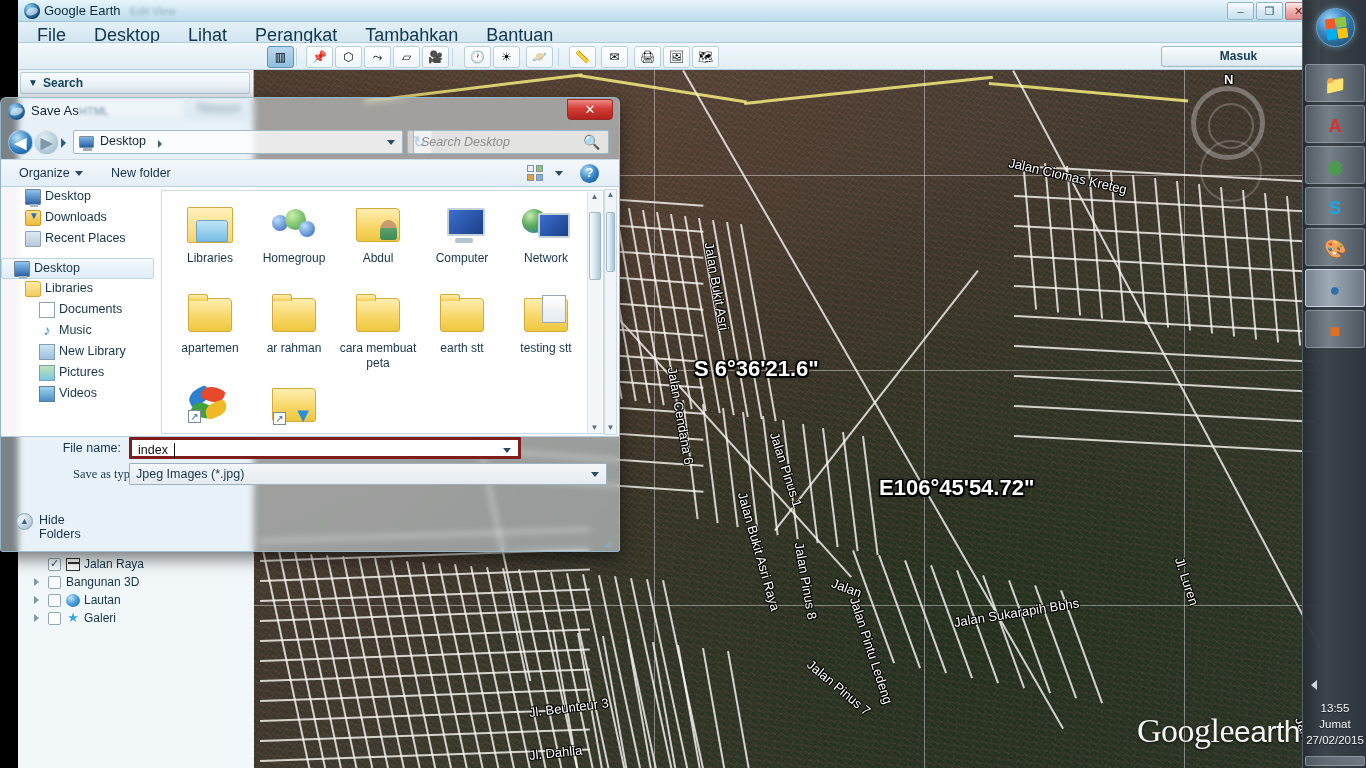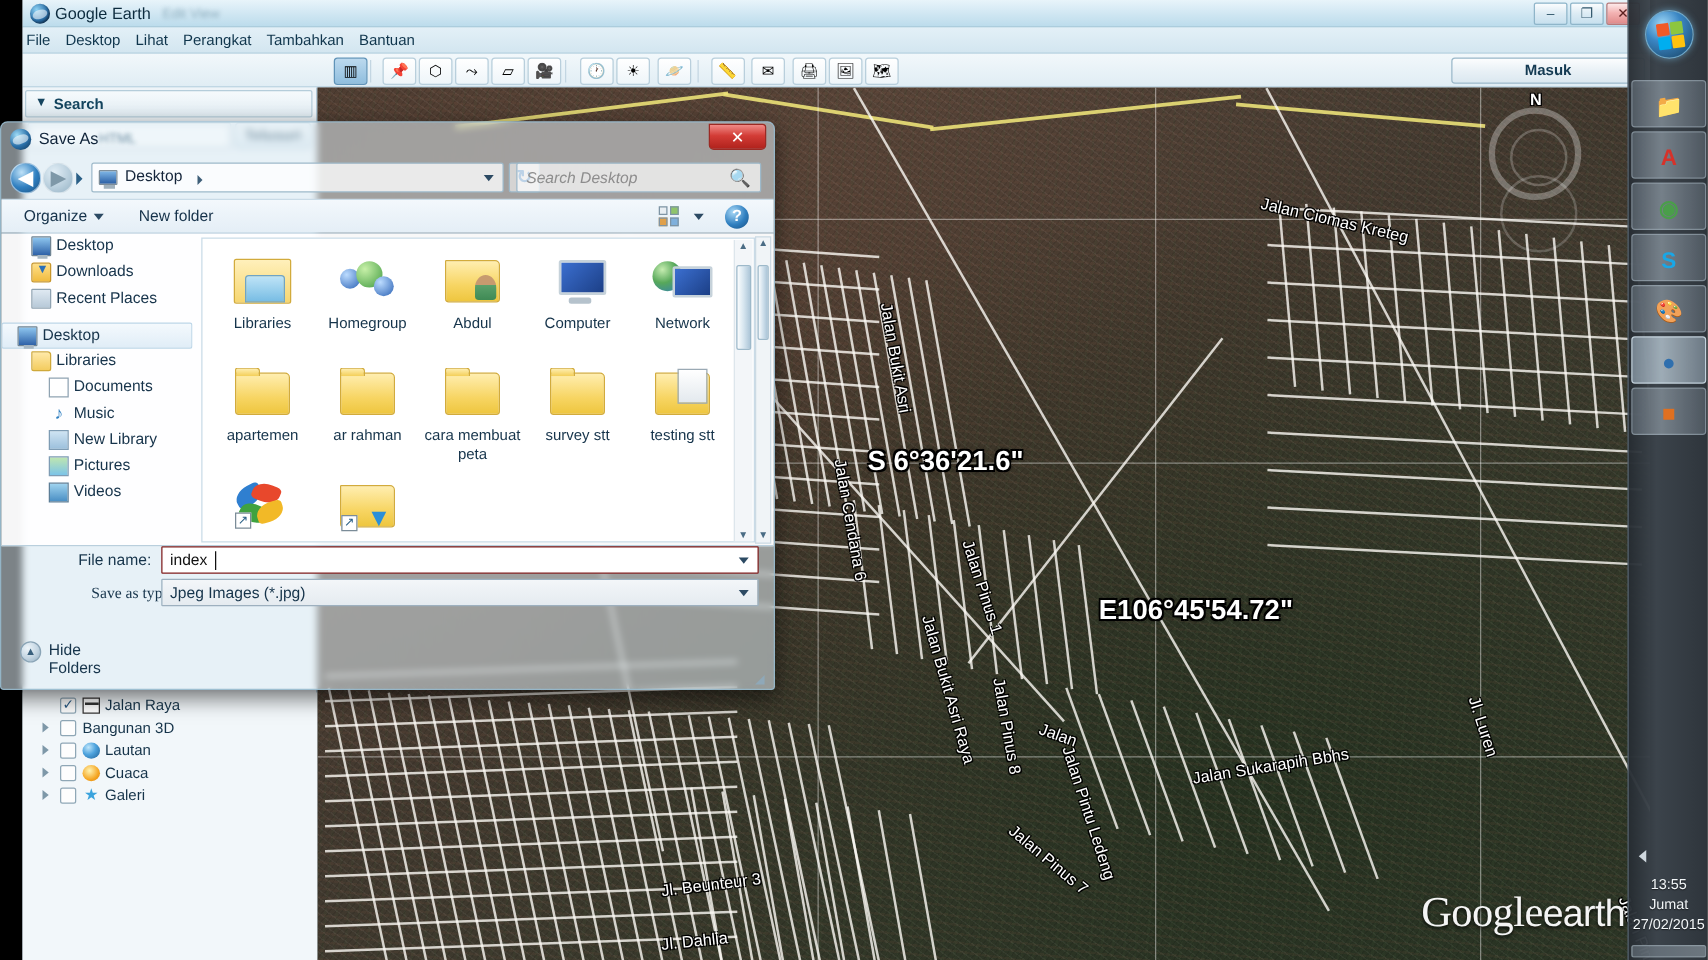--- a/index.html
+++ b/index.html
@@ -56,21 +56,21 @@
     border-color:#b87878; color:#5c2020;
   }
   .winbtn .glyph { display:block; font-size:11px; }
 
   #ge-menubar {
     position:absolute; left:0; top:22px; width:1302px; height:21px;
     background: linear-gradient(180deg,#e3f0f7 0%, #d3e6f0 100%);
     border-bottom:1px solid #aecbdb;
   }
   #ge-menubar .mi {
-    display:inline-block; padding:3px 9px 2px 3px; font-size:12px; color:#10364d;
+    display:inline-block; padding:3px 9px 2px 19px; font-size:18px; color:#10364d;
   }
   #ge-toolbar {
     position:absolute; left:0; top:43px; width:1302px; height:27px;
     background: linear-gradient(180deg,#f2f8fb 0%, #e0edf4 100%);
     border-bottom:1px solid #b7d0de;
   }
   .tb-btn {
     position:absolute; top:3px; width:27px; height:22px;
     border:1px solid #b9cfdc; border-radius:3px;
     background: linear-gradient(180deg,#ffffff 0%, #eef5f9 100%);
@@ -355,22 +355,22 @@
     background:linear-gradient(180deg,#ffffff,#e3e9ee); border:1px solid #9aa9b4;}
 
   #filelist-scroll { position:absolute; right:1px; top:1px; width:15px; height:242px;
     background:#f3f6f9; border-left:1px solid #dde6ec; }
   #filelist-thumb { position:absolute; left:1px; top:20px; width:12px; height:68px;
     background: linear-gradient(90deg,#fbfdfe 0%,#d6e5ef 50%,#adc6d8 100%); border:1px solid #9db9ca; border-radius:2px;}
 
   #sa-fields { position:absolute; left:0; top:339px; width:100%; height:60px; }
   .fld-label { position:absolute; font-size:12.5px; color:#16344b; text-align:right; width:110px; }
   #filename-box {
-    position:absolute; left:128px; top:0px; width:478px; height:22px;
-    background:#fff; border:1px solid #7f1d1d; border-radius:1px;
+    position:absolute; left:128px; top:0px; width:392px; height:22px;
+    background:#fff; border:3px solid #7f1d1d; border-radius:1px;
   }
   #filename-value { position:absolute; left:6px; top:3px; font-size:12.5px; color:#111; }
   #filename-caret { position:absolute; left:42px; top:3px; width:1px; height:15px; background:#111; }
   #filename-drop { position:absolute; right:7px; top:8px; width:0;height:0;
     border-top:5px solid #2c4a63; border-left:4px solid transparent; border-right:4px solid transparent;}
   #filetype-box {
     position:absolute; left:128px; top:26px; width:478px; height:22px;
     background: linear-gradient(180deg,#f3f6f9 0%, #e5ebf0 100%); border:1px solid #9db0bf; border-radius:1px;
   }
   #filetype-value { position:absolute; left:6px; top:3px; font-size:12.5px; color:#16344b; }
@@ -508,26 +508,20 @@
           <div class="tree-row">
             <span class="arrow"></span>
             <span class="cbx"></span>
             <span class="txt noind">Bangunan 3D</span>
           </div>
           <div class="tree-row">
             <span class="arrow"></span>
             <span class="cbx"></span>
             <span class="ico ico-globe"></span>
             <span class="txt ind">Lautan</span>
-          </div>
-          <div class="tree-row">
-            <span class="arrow"></span>
-            <span class="cbx"></span>
-            <span class="ico ico-sun"></span>
-            <span class="txt ind">Cuaca</span>
           </div>
           <div class="tree-row">
             <span class="arrow"></span>
             <span class="cbx"></span>
             <span class="ico ico-star">★</span>
             <span class="txt ind">Galeri</span>
           </div>
         </div>
     </div>
 
@@ -846,21 +840,21 @@
             <div class="fitem" style="left: 174px; top: 98px;">
               <div class="ibox">
                 <div class="fi-folder"></div>
               </div>
               <div style="line-height: 15px;">cara membuat peta</div>
             </div>
             <div class="fitem" style="left: 258px; top: 98px;">
               <div class="ibox">
                 <div class="fi-folder"></div>
               </div>
-              <div style="line-height: 15px;">survey stt</div>
+              <div style="line-height: 15px;">earth stt</div>
             </div>
             <div class="fitem" style="left: 342px; top: 98px;">
               <div class="ibox">
                 <div class="fi-folder-docs"></div>
               </div>
               <div style="line-height: 15px;">testing stt</div>
             </div>
             <div class="fitem" style="left: 6px; top: 188px;">
               <div class="ibox">
                 <div class="fi-msn">

